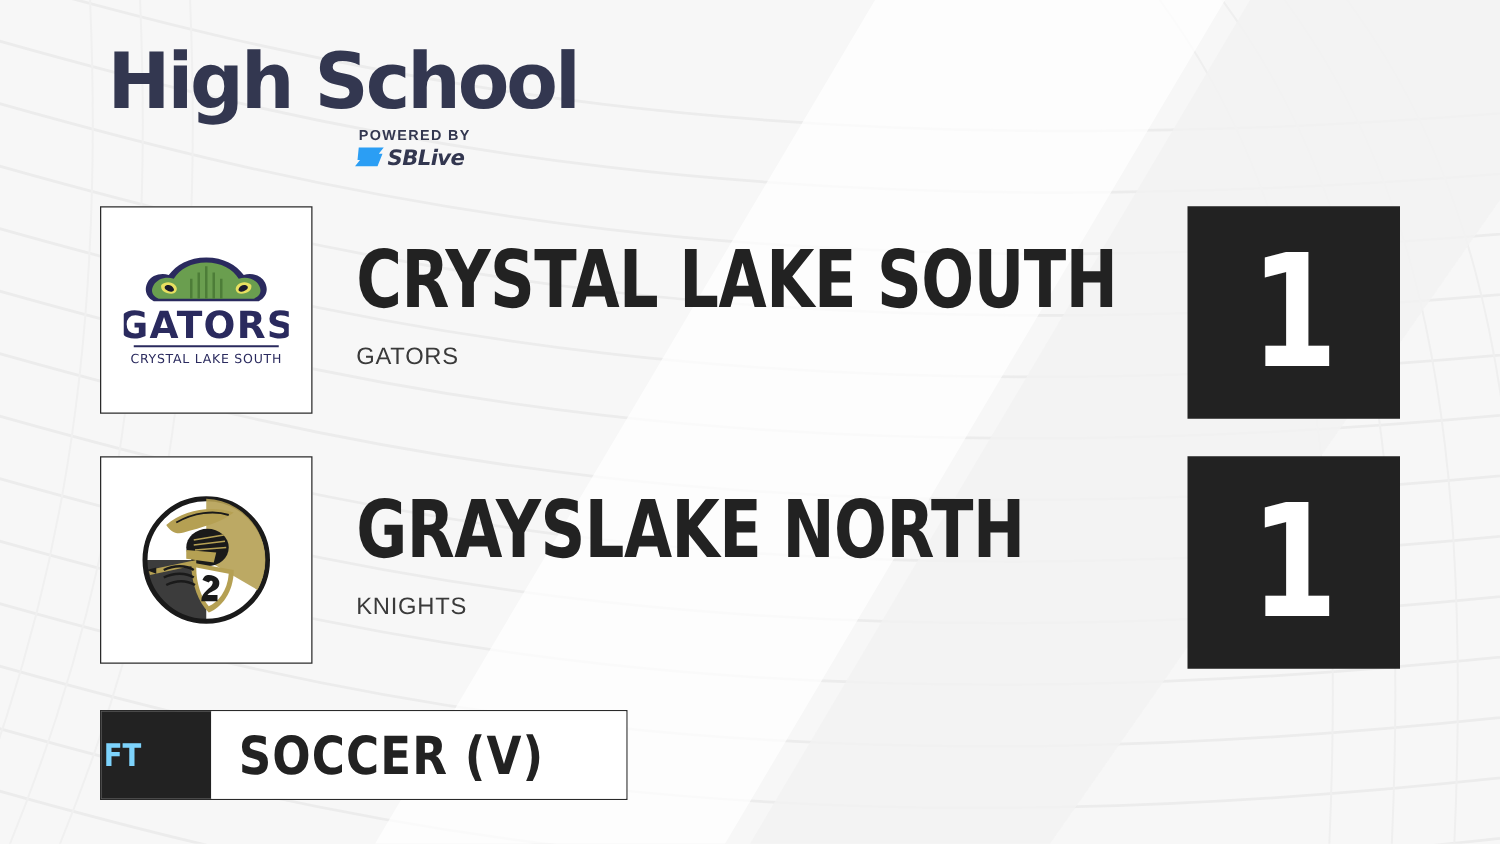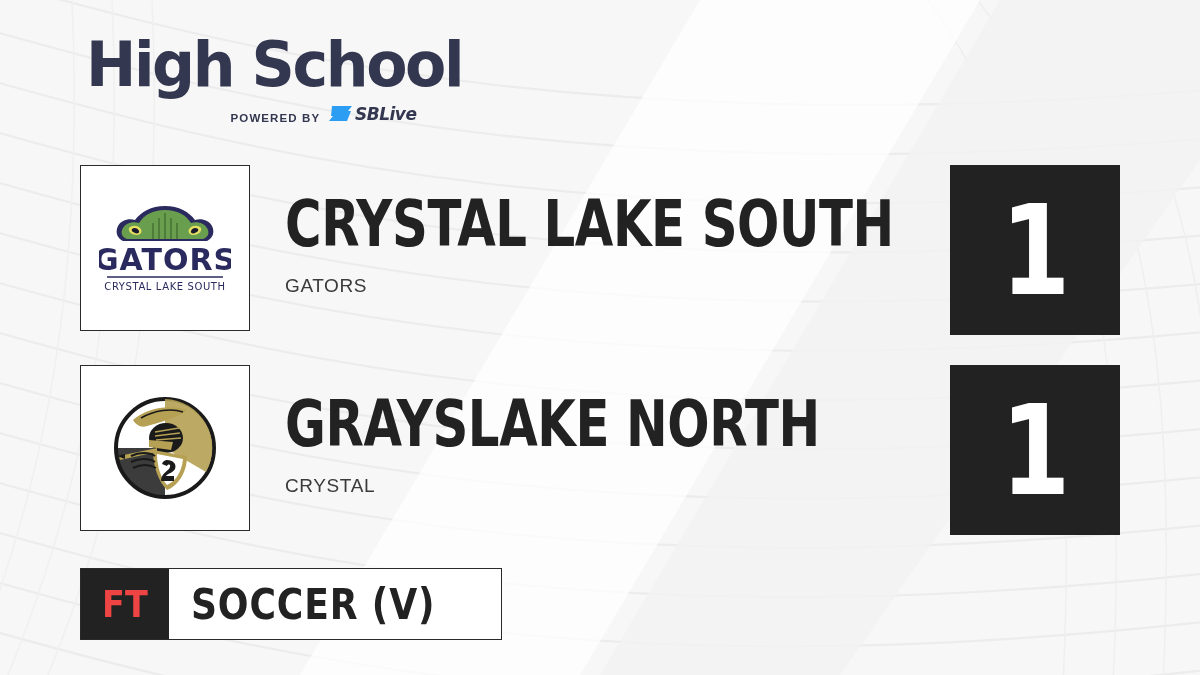--- a/index.html
+++ b/index.html
@@ -25,22 +25,22 @@
     font-weight:bold;
     font-size:62px;
     line-height:62px;
     letter-spacing:-2.5px;
     color:#333750;
     transform:scaleX(0.97);
     transform-origin:left center;
   }
   .pin-wrap { margin-left:10px; margin-top:-2px; }
   .powered-row {
-    display:flex; align-items:flex-end; justify-content:center;
-    margin-top:7px; margin-left:104px;
+    display:flex; align-items:center; justify-content:center;
+    margin-top:7px; margin-left:104px;flex-direction:column;
   }
   .powered-by {
     font-family:"Liberation Sans", sans-serif;
     font-weight:bold;
     font-size:11.5px;
     letter-spacing:1.1px;
     color:#333750;
   }
   .sblive-wrap { margin-left:9px; display:flex; align-items:center; }
 
@@ -99,25 +99,25 @@
 
   
   .status-bar {
     position:absolute; left:80px; top:568px;
     height:72px; display:flex;
     border:1px solid #2a2a2a;
   }
   .status-code {
     width:88px;
     background:#222222;
-    display:flex; align-items:center; justify-content:center;
-    font-family:"DejaVu Sans", sans-serif;
-    font-weight:bold;
-    font-size:38px;
-    color:#ef4444;
+    display:flex; align-items:center; 
+    font-family:"DejaVu Sans", sans-serif;
+    font-weight:bold;
+    font-size:25px;
+    color:#7dd3fc;
     letter-spacing:0px;
     transform-origin:center;
   }
   .status-code span { display:block; transform:scaleX(0.88); }
   .status-sport {
     background:#ffffff;
     display:flex; align-items:center;
     padding:0 26px 0 22px;
     font-family:"DejaVu Sans", sans-serif;
     font-weight:bold;
@@ -240,21 +240,21 @@
         <path d="M8,62 L46,54 L46,58 L9,66 Z" fill="#b5a053"></path>
         <path d="M6,62 L14,60 L14,65 Z" fill="#1a1a1a"></path>
 
         <path d="M20,62 C28,58 38,58 44,62" stroke="#1a1a1a" stroke-width="2" fill="none"></path>
         <path d="M20,68 C28,64 38,64 44,68" stroke="#1a1a1a" stroke-width="2" fill="none"></path>
         <path d="M22,74 C30,70 38,70 45,74" stroke="#1a1a1a" stroke-width="2" fill="none"></path>
       </svg>
     </div>
     <div class="team-text">
       <div class="team-name">GRAYSLAKE NORTH</div>
-      <div class="team-mascot">CRYSTAL</div>
+      <div class="team-mascot">KNIGHTS</div>
     </div>
   </div>
 
   <div class="score-box row2">
     <div class="score-val">1</div>
   </div>
 
   <div class="status-bar">
     <div class="status-code">
       <span>FT</span>

